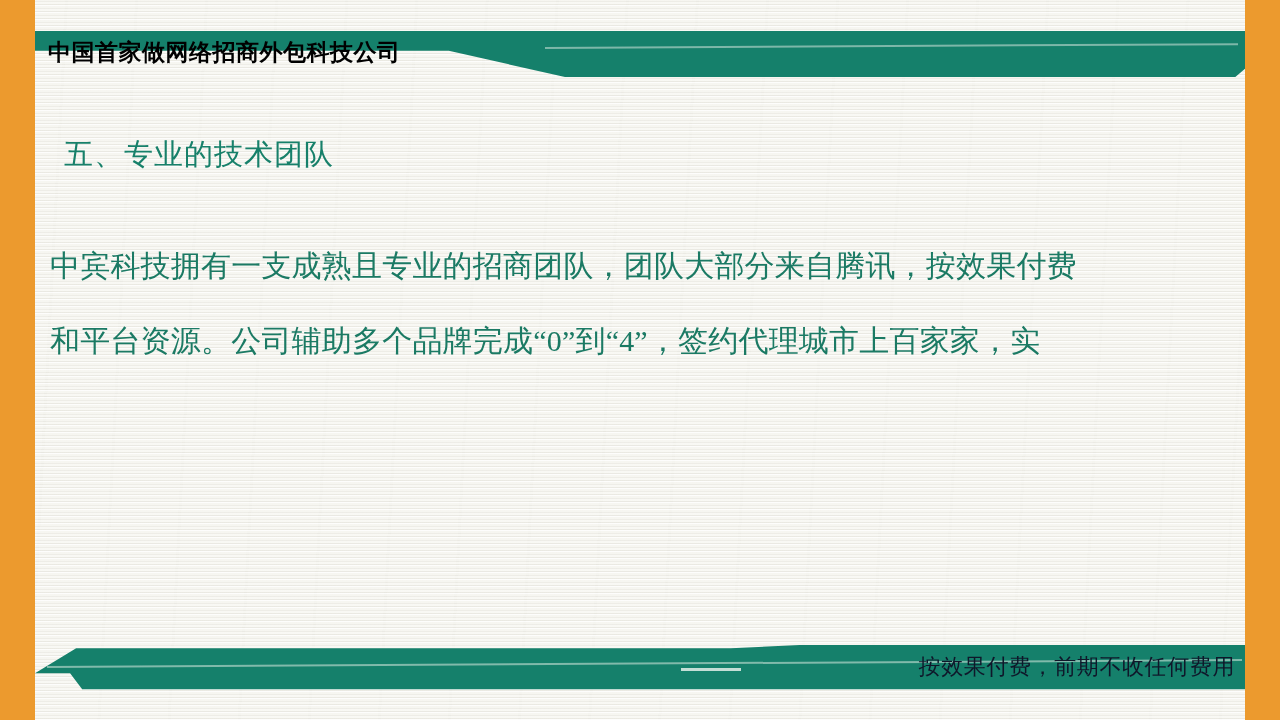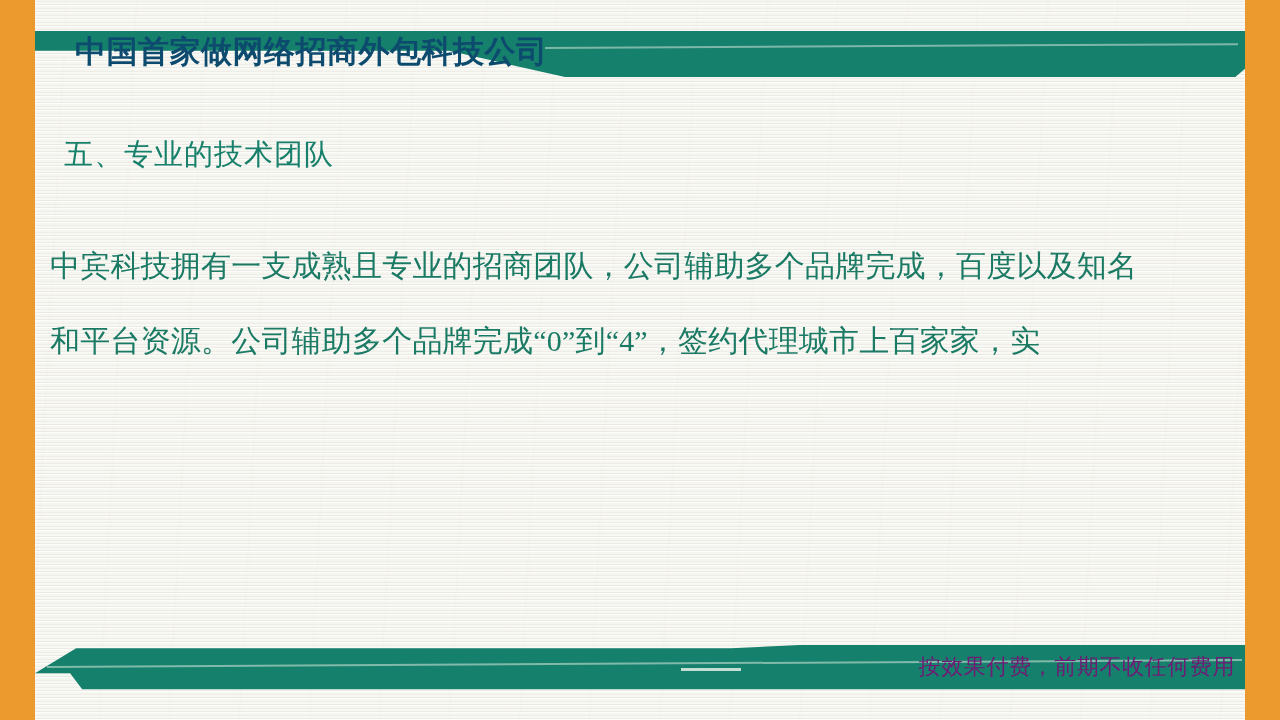--- a/index.html
+++ b/index.html
@@ -76,27 +76,26 @@
     opacity: .85;
     transform: rotate(-0.32deg);
     transform-origin: left center;
   }
   .header-title {
     position: absolute;
     left: 48px;
     top: 33px;
     height: 38px;
     line-height: 38px;
-    color: #0c4a6e;
-    font-size: 31px;
+    color: #000000;
+    font-size: 23px;
     font-weight: bold;
     letter-spacing: .5px;
     white-space: nowrap;
     font-family: "Liberation Sans", "DejaVu Sans", sans-serif;
-    margin-left: 27px;
   }
 
   
   .section-heading {
     position: absolute;
     left: 64px;
     top: 135px;
     color: #17806A;
     font-size: 29px;
     font-weight: normal;
@@ -151,42 +150,42 @@
     height: 3px;
     background: #D7E8E2;
     opacity: .9;
   }
   .footer-text {
     position: absolute;
     right: 45px;
     top: 646px;
     height: 42px;
     line-height: 42px;
-    color: #701a75;
+    color: #0f172a;
     font-size: 22px;
     letter-spacing: .6px;
     white-space: nowrap;
     font-family: "Liberation Sans", "DejaVu Sans", sans-serif;
   }
 </style>
 </head>
 <body>
 
 <div id="slide">
 
   <div class="paper"></div>
 
   <div class="header-band"></div>
   <div class="header-rule"></div>
   <div class="header-title">中国首家做网络招商外包科技公司</div>
 
   <div class="section-heading">五、专业的技术团队</div>
 
   <div class="body-text">
-    <span class="body-line">中宾科技拥有一支成熟且专业的招商团队，公司辅助多个品牌完成，百度以及知名</span>
+    <span class="body-line">中宾科技拥有一支成熟且专业的招商团队，团队大部分来自腾讯，按效果付费</span>
     <span class="body-line">和平台资源。公司辅助多个品牌完成“0”到“4”，签约代理城市上百家家，实</span>
   </div>
 
   <div class="footer-band"></div>
   <div class="footer-rule"></div>
   <div class="footer-dash"></div>
   <div class="footer-text">按效果付费，前期不收任何费用</div>
 
 </div>
 

